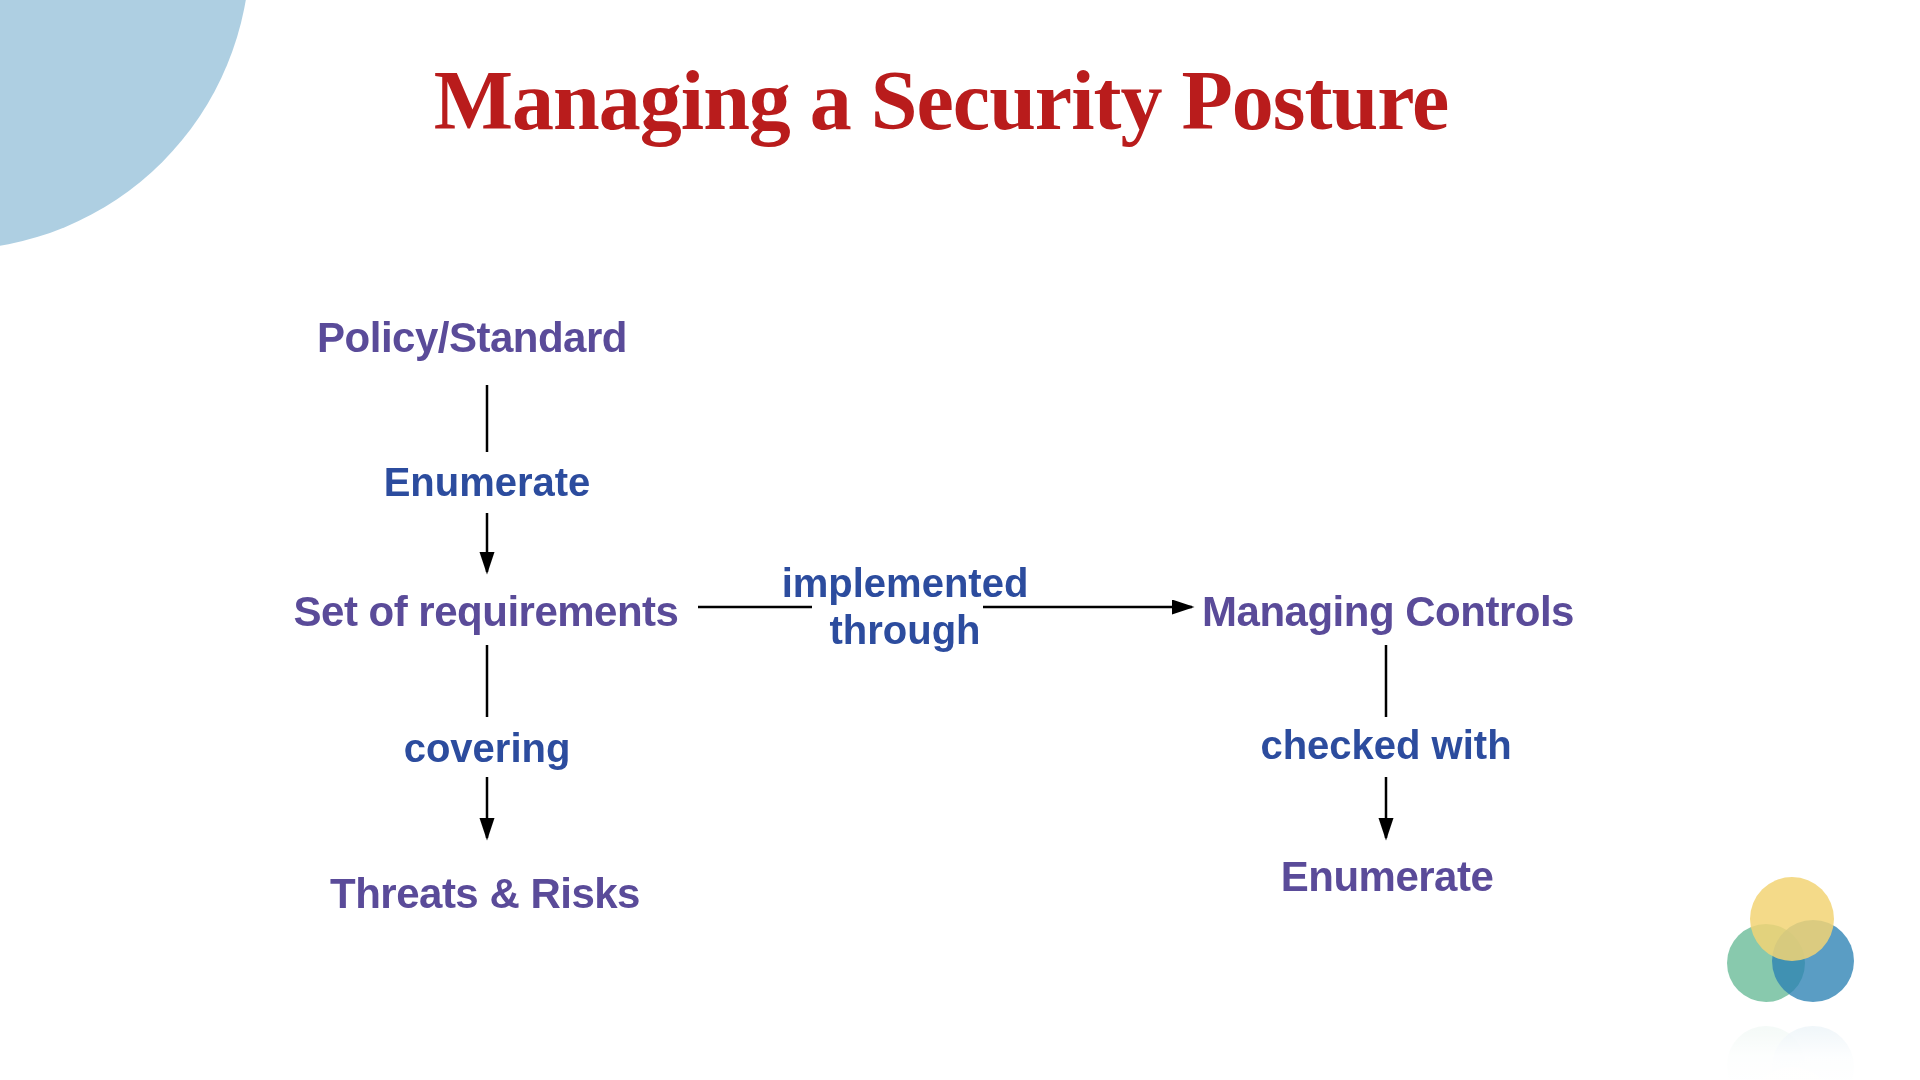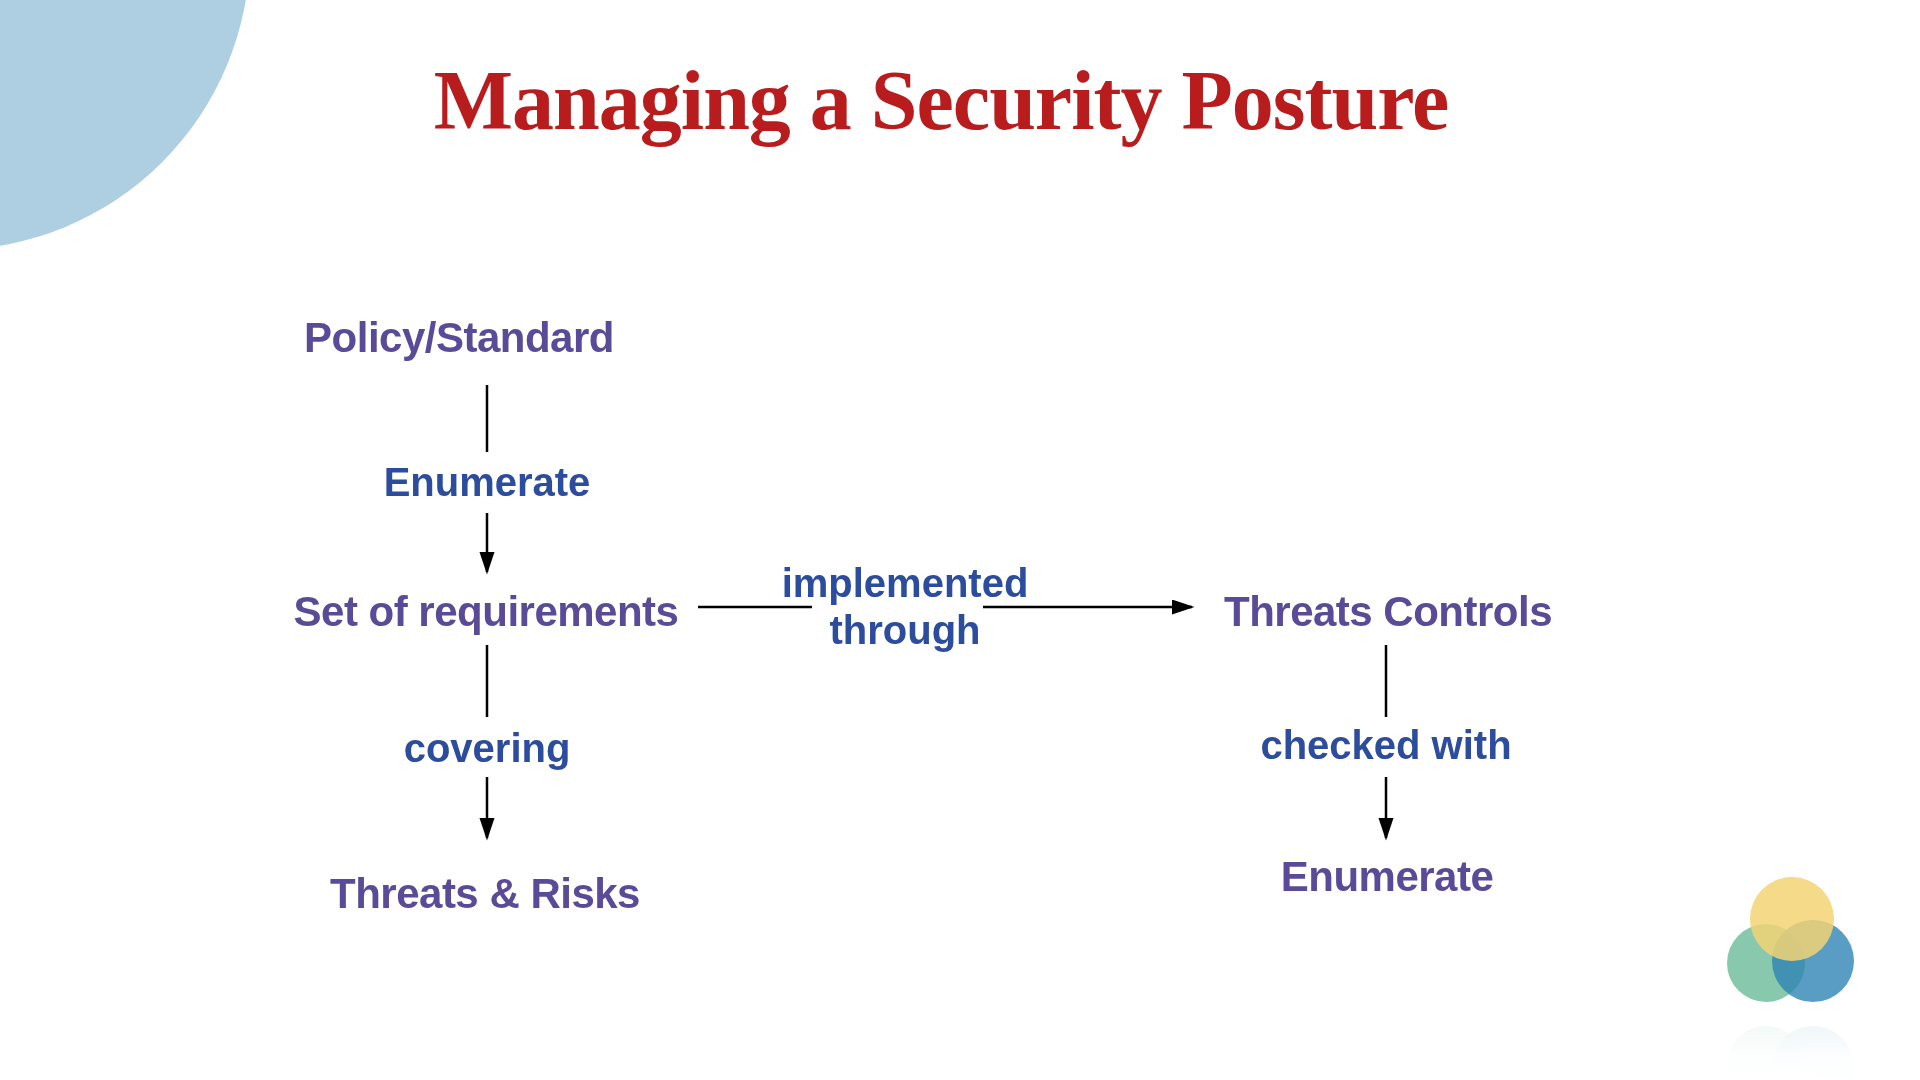--- a/index.html
+++ b/index.html
@@ -34,21 +34,21 @@
 
   .node {
     position: absolute;
     transform: translate(-50%, -50%);
     font-weight: bold;
     font-size: 42px;
     letter-spacing: -0.5px;
     color: var(--node-color);
     white-space: nowrap;
   }
-  .node-policy        { left: 459px;  top: 338px; }
+  .node-policy        { left: 472px;  top: 338px; }
   .node-requirements  { left: 486px;  top: 612px; }
   .node-controls      { left: 1388px; top: 612px; }
   .node-threats       { left: 485px;  top: 894px; }
   .node-evidences     { left: 1387px; top: 877px; }
 
   .edge-label {
     position: absolute;
     transform: translate(-50%, -50%);
     font-weight: bold;
     font-size: 40px;
@@ -111,21 +111,21 @@
   <line x1="487" y1="645" x2="487" y2="717"></line>
   <line x1="487" y1="777" x2="487" y2="838" marker-end="url(#arrowhead)"></line>
   <line x1="698" y1="607" x2="812" y2="607"></line>
   <line x1="983" y1="607" x2="1192" y2="607" marker-end="url(#arrowhead)"></line>
   <line x1="1386" y1="645" x2="1386" y2="717"></line>
   <line x1="1386" y1="777" x2="1386" y2="838" marker-end="url(#arrowhead)"></line>
 </svg>
 
 <div class="node node-policy">Policy/Standard</div>
 <div class="node node-requirements">Set of requirements</div>
-<div class="node node-controls">Threats Controls</div>
+<div class="node node-controls">Managing Controls</div>
 <div class="node node-threats">Threats &amp; Risks</div>
 <div class="node node-evidences">Enumerate</div>
 
 <div class="edge-label edge-enumerate">Enumerate</div>
 <div class="edge-label edge-implemented">
   <div>implemented</div>
   <div>through</div>
 </div>
 <div class="edge-label edge-covering">covering</div>
 <div class="edge-label edge-checked">checked with</div>

